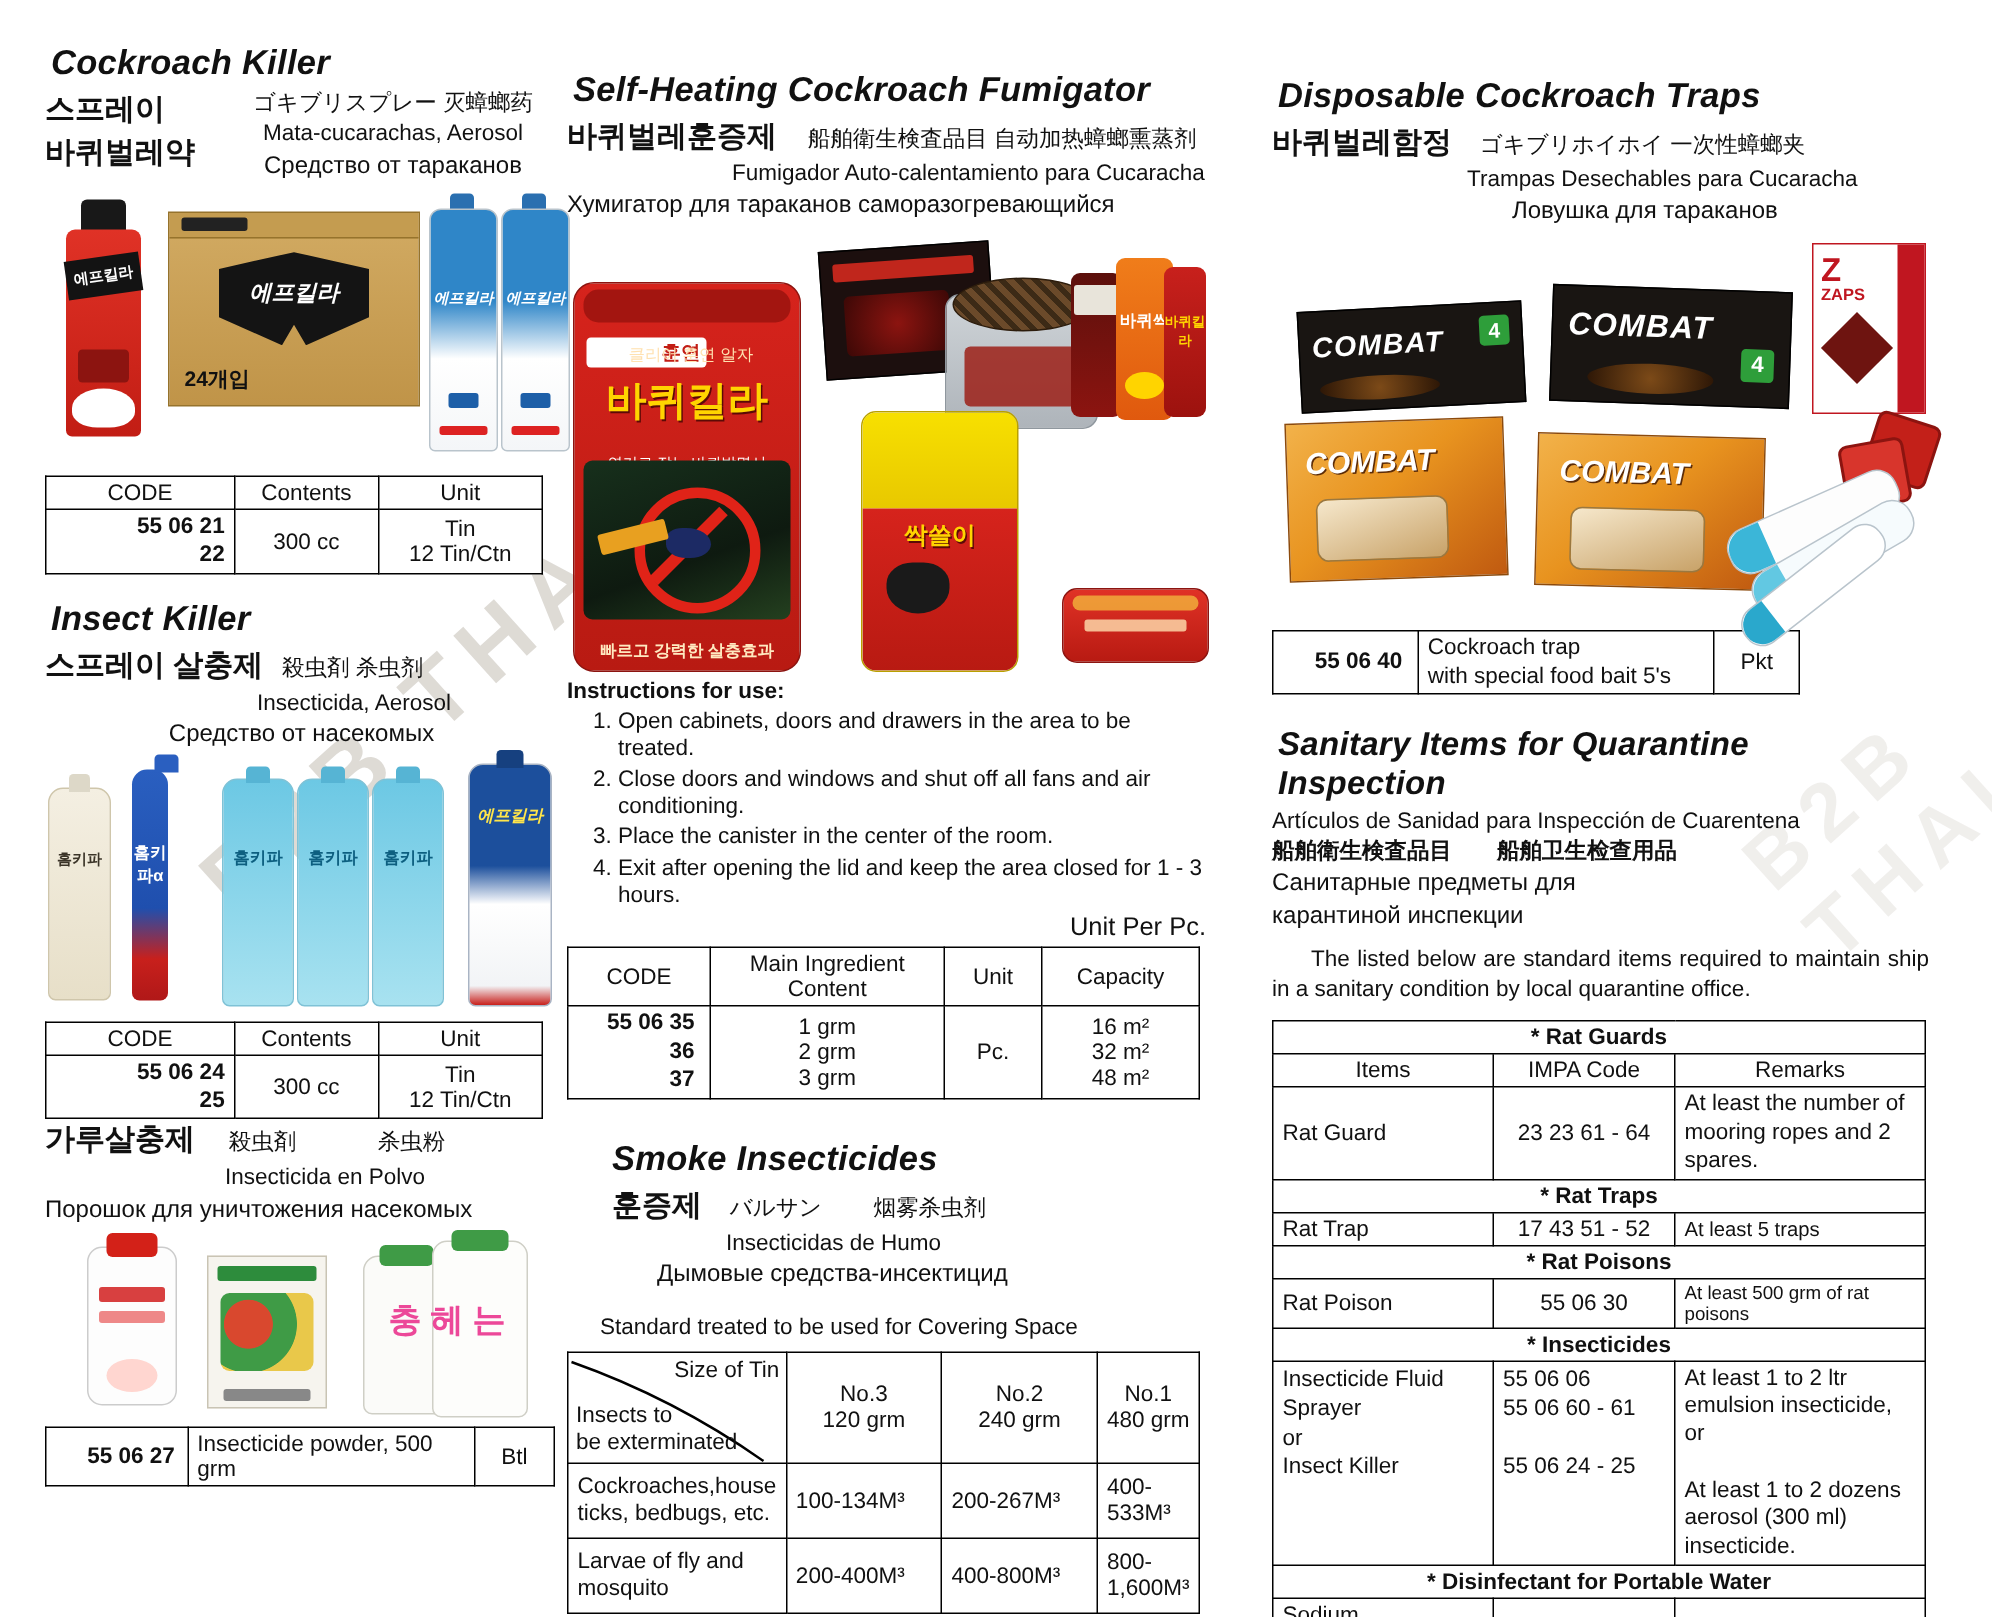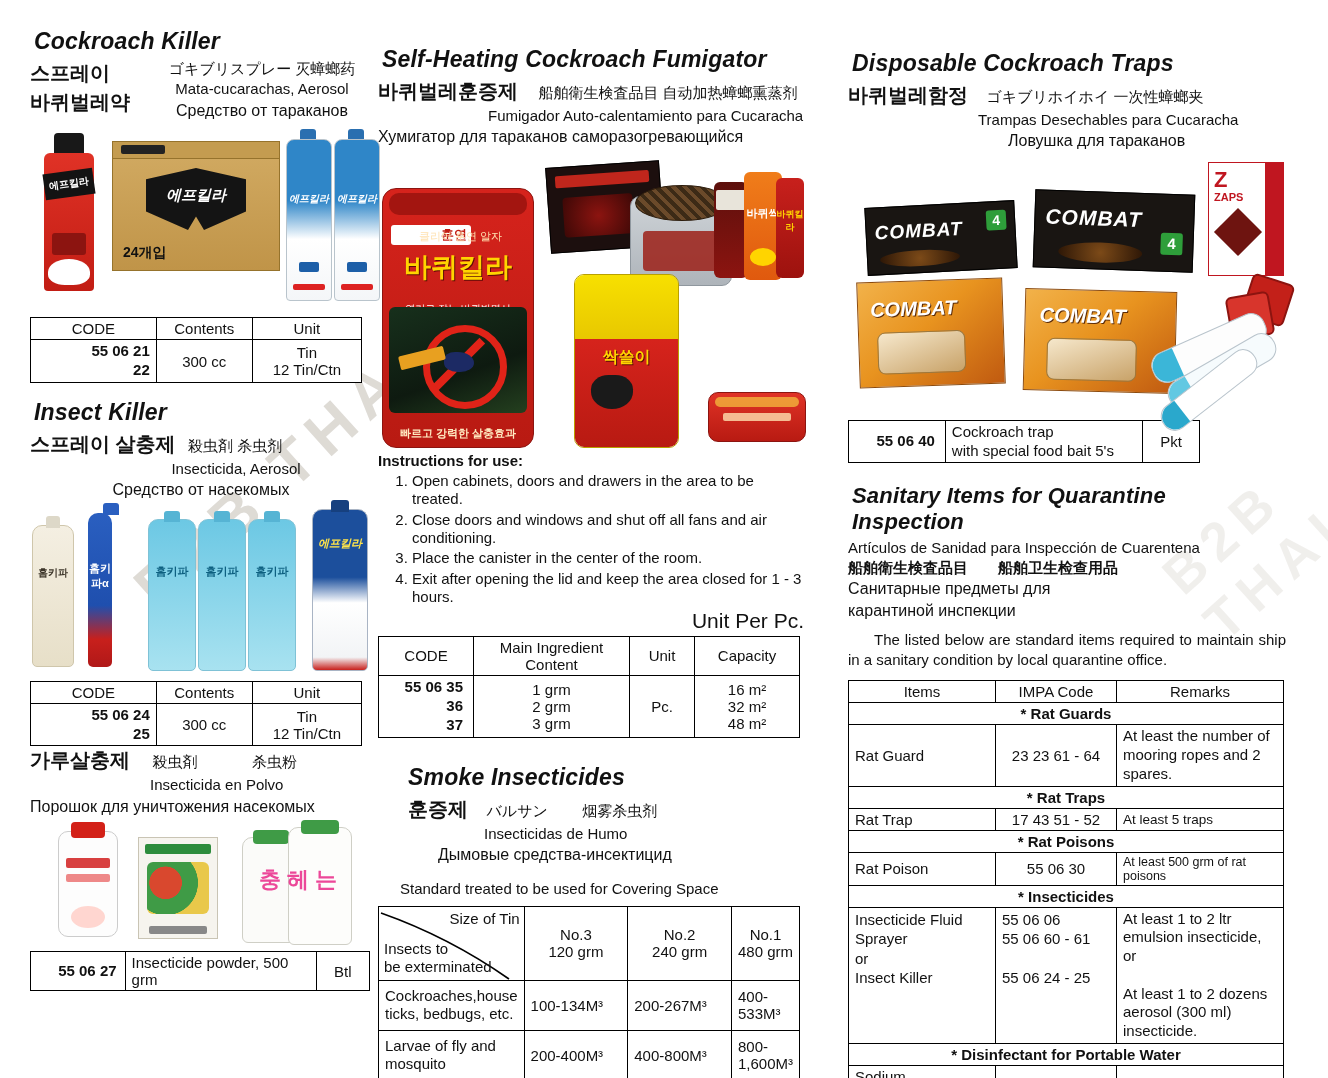--- a/index.html
+++ b/index.html
@@ -263,21 +263,21 @@
     </div>
 
     <div class="instr">
       <div style="font-weight:bold;font-size:15px;">Instructions for use:</div>
       <ol>
         <li>Open cabinets, doors and drawers in the area to be treated.</li>
         <li>Close doors and windows and shut off all fans and air conditioning.</li>
         <li>Place the canister in the center of the room.</li>
         <li>Exit after opening the lid and keep the area closed for 1 - 3 hours.</li>
       </ol>
-      <div style="text-align:right;font-size:21px;margin-top:2px;">Unit Per Pc.</div>
+      <div style="text-align:right;font-size:17px;margin-top:2px;">Unit Per Pc.</div>
     </div>
 
     <table class="tbl" style="width:422px;margin-top:2px;">
       <tbody>
           <tr>
         <th style="width:82px;">CODE</th>
         <th>Main Ingredient Content</th>
         <th style="width:52px;">Unit</th>
         <th style="width:92px;">Capacity</th>
       </tr>
@@ -414,27 +414,27 @@
 Inspection</h2>
     <div class="sub">Artículos de Sanidad para Inspección de Cuarentena</div>
     <div class="sub" style="font-weight:bold;">船舶衛生検査品目　　船舶卫生检查用品</div>
     <div class="sub16 pl">Санитарные предметы для
 карантиной инспекции</div>
     <div class="sub" style="margin-top:8px;text-indent:26px;text-align:justify;">The listed below are standard items required to maintain ship in a sanitary condition by local quarantine office.</div>
 
     <table class="tbl" style="width:436px;margin-top:10px;">
       <tbody>
           <tr>
+            <td colspan="3" class="secrow">* Rat Guards</td>
+          </tr>
+      <tr>
         <th style="width:134px;">Items</th>
         <th style="width:108px;">IMPA Code</th>
         <th>Remarks</th>
       </tr>
-      <tr>
-            <td colspan="3" class="secrow">* Rat Guards</td>
-          </tr>
       <tr>
         <td>Rat Guard</td>
         <td class="ctr">23 23 61 - 64</td>
         <td class="sm">At least the number of mooring ropes and 2 spares.</td>
       </tr>
       <tr>
             <td colspan="3" class="secrow">* Rat Traps</td>
           </tr>
       <tr>
         <td>Rat Trap</td>

